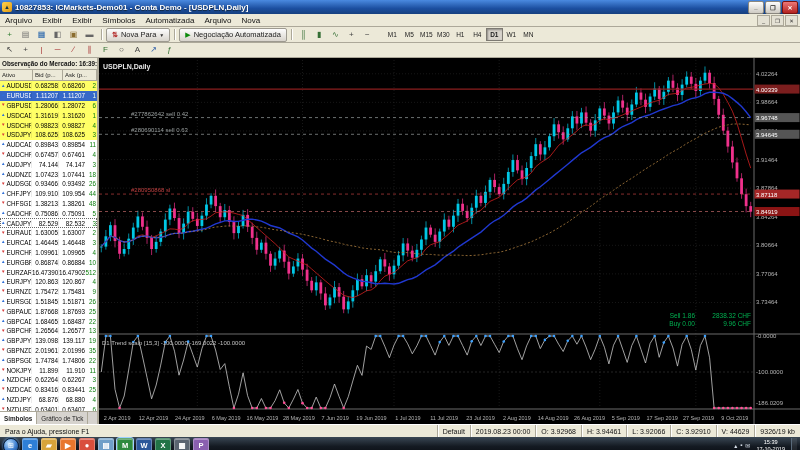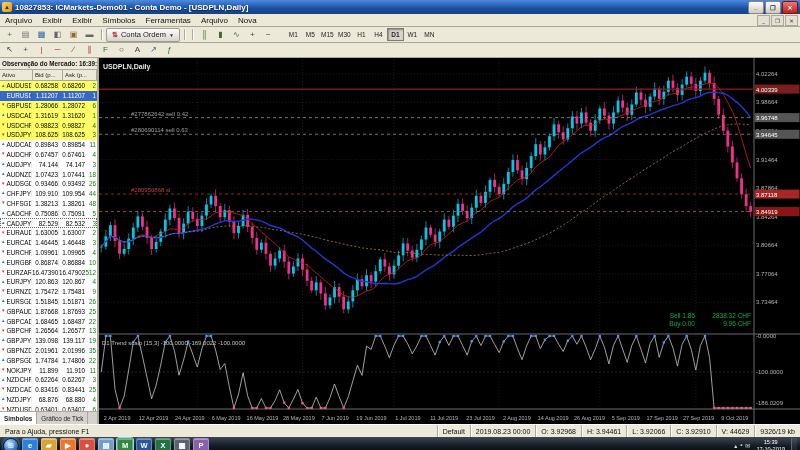--- a/index.html
+++ b/index.html
@@ -90,21 +90,21 @@
       <span class="wbtn close">✕</span>
     </span>
   </div>
 
   <div class="menubar">
     <span id="menu-items" style="display:flex;height:100%;">
         <span class="menu-item">Arquivo</span>
         <span class="menu-item">Exibir</span>
         <span class="menu-item">Exibir</span>
         <span class="menu-item">Símbolos</span>
-        <span class="menu-item">Ferramentas</span>
+        <span class="menu-item">Automatizada</span>
         <span class="menu-item">Arquivo</span>
         <span class="menu-item">Nova</span>
       </span>
     <span class="menu-right" id="chart-ctls">
         <span class="mctl">_</span>
         <span class="mctl">❐</span>
         <span class="mctl">✕</span>
       </span>
   </div>
 
@@ -113,24 +113,28 @@
         <span class="tbtn" style="color: rgb(47, 125, 47);">+</span>
         <span class="tbtn" style="color: rgb(102, 102, 102);">▤</span>
         <span class="tbtn" style="color: rgb(26, 92, 168);">▦</span>
         <span class="tbtn" style="color: rgb(102, 102, 102);">◧</span>
         <span class="tbtn" style="color: rgb(138, 109, 47);">▣</span>
         <span class="tbtn" style="color: rgb(102, 102, 102);">▬</span>
       </span>
     <span class="tsep"></span>
     <span class="txtbtn">
       <span class="ordico">⇅</span>
-      <span>Conta Ordem</span>
+      <span>Nova Para</span>
       <span class="caret">▼</span>
     </span>
     <span class="tsep"></span>
+    <span class="txtbtn">
+      <span class="play">▶</span>
+      <span>Negociação Automatizada</span>
+    </span>
     <span class="tsep"></span>
     <span id="tb1-icons2" style="display:flex;gap:1px;">
         <span class="tbtn" style="color: rgb(53, 111, 53);">║</span>
         <span class="tbtn" style="color: rgb(53, 111, 53);">▮</span>
         <span class="tbtn" style="color: rgb(53, 111, 53);">∿</span>
         <span class="tbtn" style="color: rgb(68, 68, 68);">+</span>
         <span class="tbtn" style="color: rgb(68, 68, 68);">−</span>
       </span>
     <span class="tf-group" id="tf-group">
         <span class="tf">M1</span>

